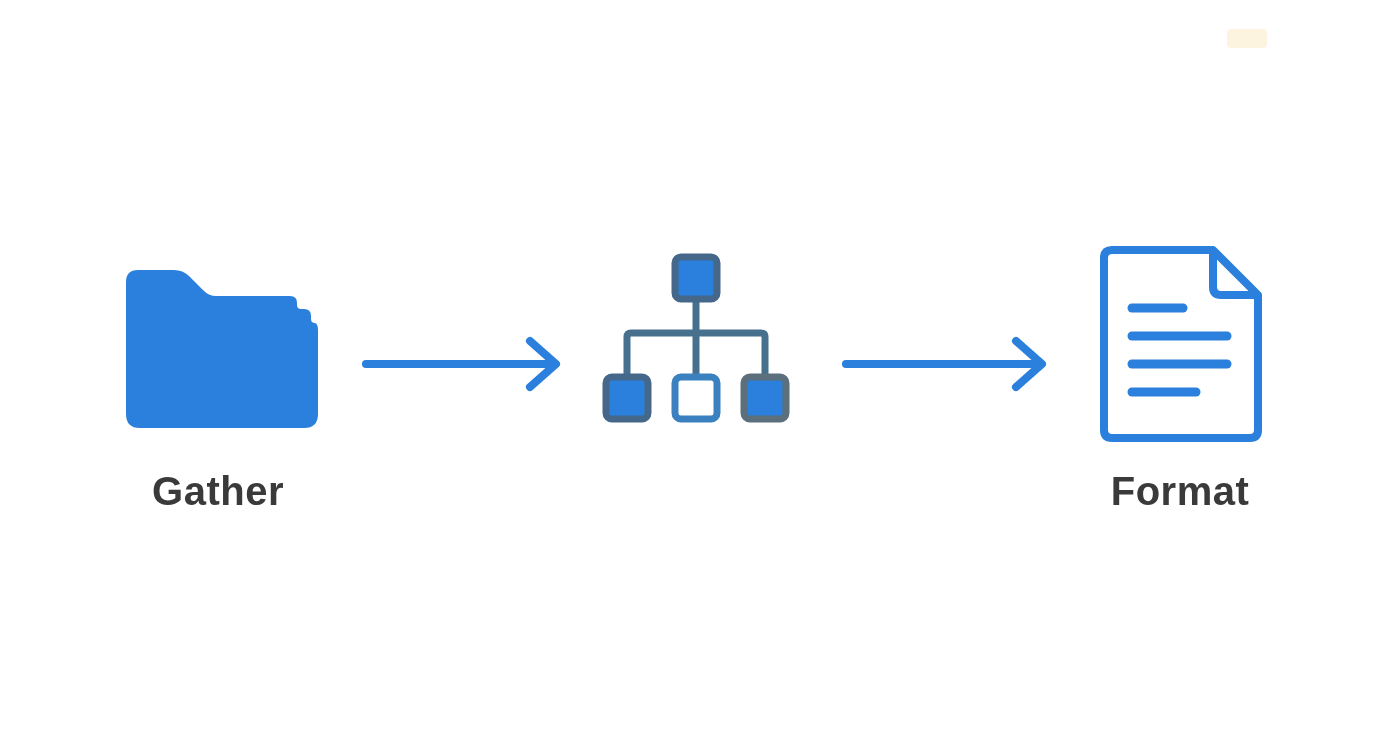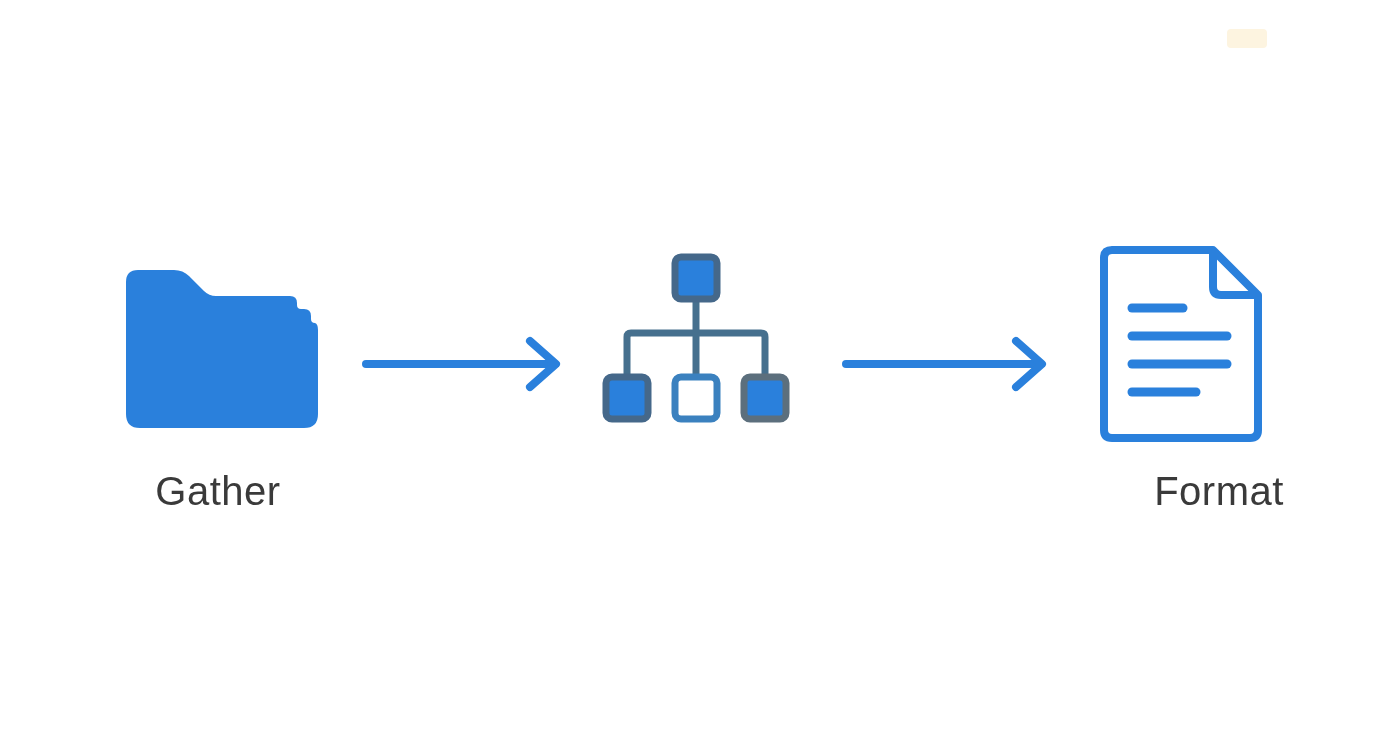--- a/index.html
+++ b/index.html
@@ -15,21 +15,21 @@
     overflow: hidden;
   }
   .abs { position: absolute; }
 
   .step-label {
     position: absolute;
     width: 240px;
     top: 470px;
     text-align: center;
     font-size: 40px;
-    font-weight: 400;
+    font-weight: 700;
     letter-spacing: 0.5px;
     color: var(--label_text, #3A3A3A);
     line-height: 1.05;
     user-select: none;
   }
 
   
   .fill-blue   { fill: var(--accent_blue, #2A80DC); }
   .stroke-blue { stroke: var(--accent_blue, #2A80DC); fill: none; }
   .line-slate  { stroke: var(--slate_line, #46708E); fill: none; }
@@ -110,15 +110,15 @@
       <path d="M117 4 H16 Q8 4 8 12 V184 Q8 192 16 192 H154 Q162 192 162 184 V49 Z"></path>
       <path d="M117 4 V41 Q117 49 125 49 H162"></path>
     </g>
     <g class="stroke-blue" stroke-width="9" stroke-linecap="round">
       <line x1="36" y1="62" x2="87" y2="62"></line>
       <line x1="36" y1="90" x2="131" y2="90"></line>
       <line x1="36" y1="118" x2="131" y2="118"></line>
       <line x1="36" y1="146" x2="100" y2="146"></line>
     </g>
   </svg>
-  <div class="step-label" style="left:1099px;">Format</div>
+  <div class="step-label" style="left:1060px;">Format</div>
 
 </div>
 
 </body></html>

